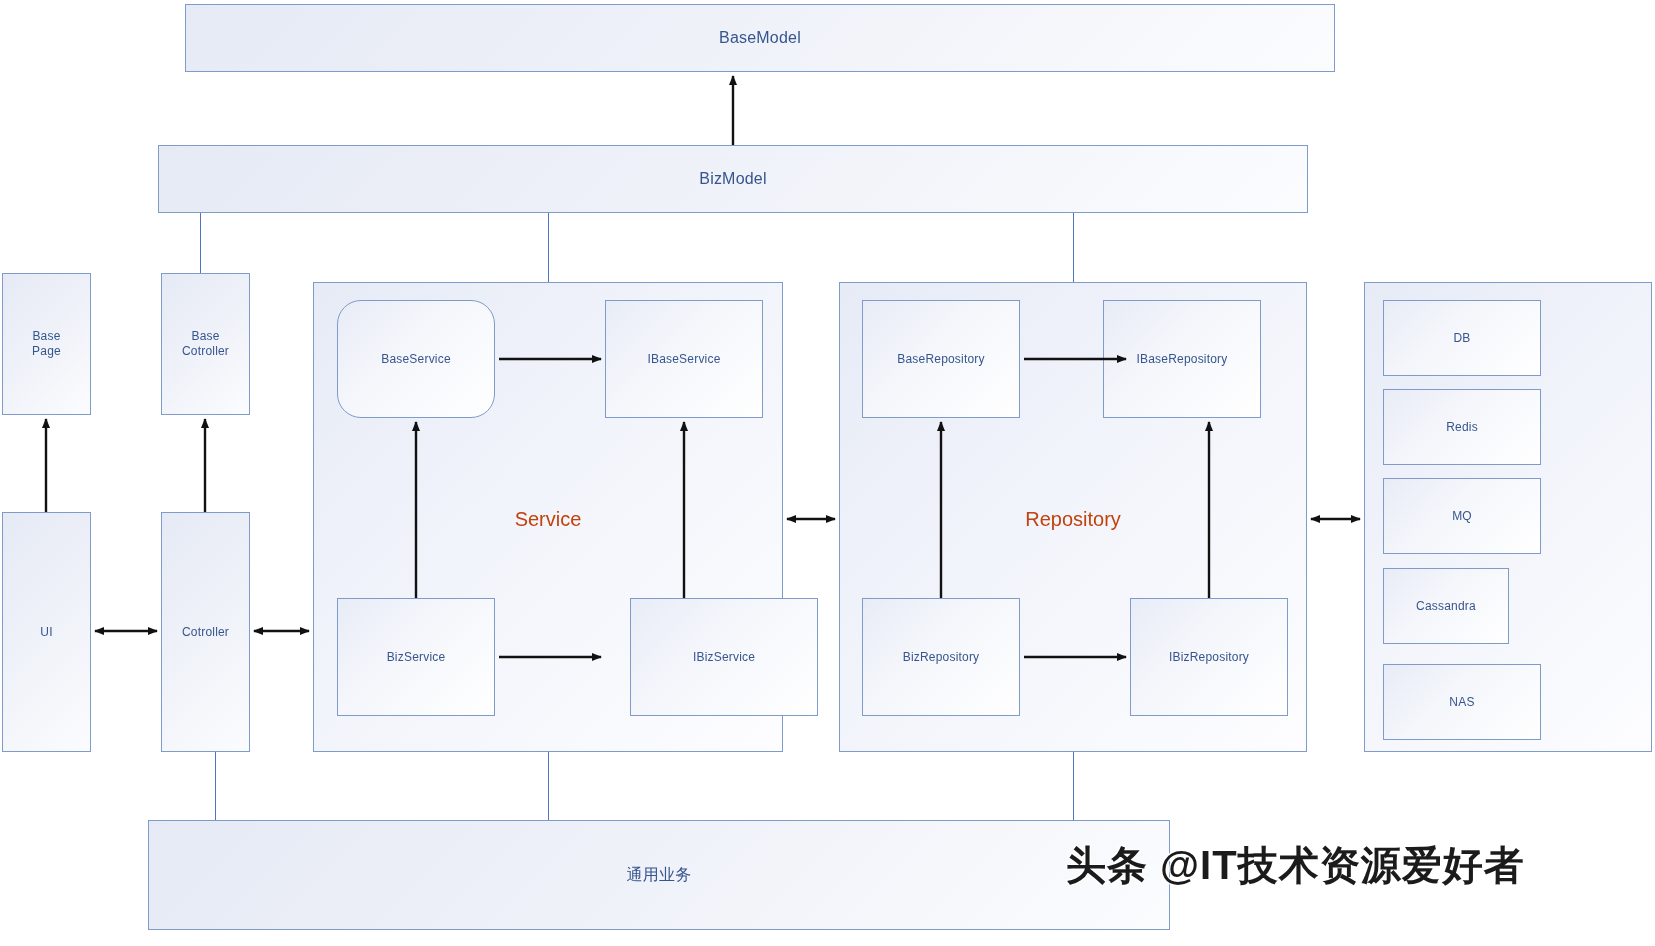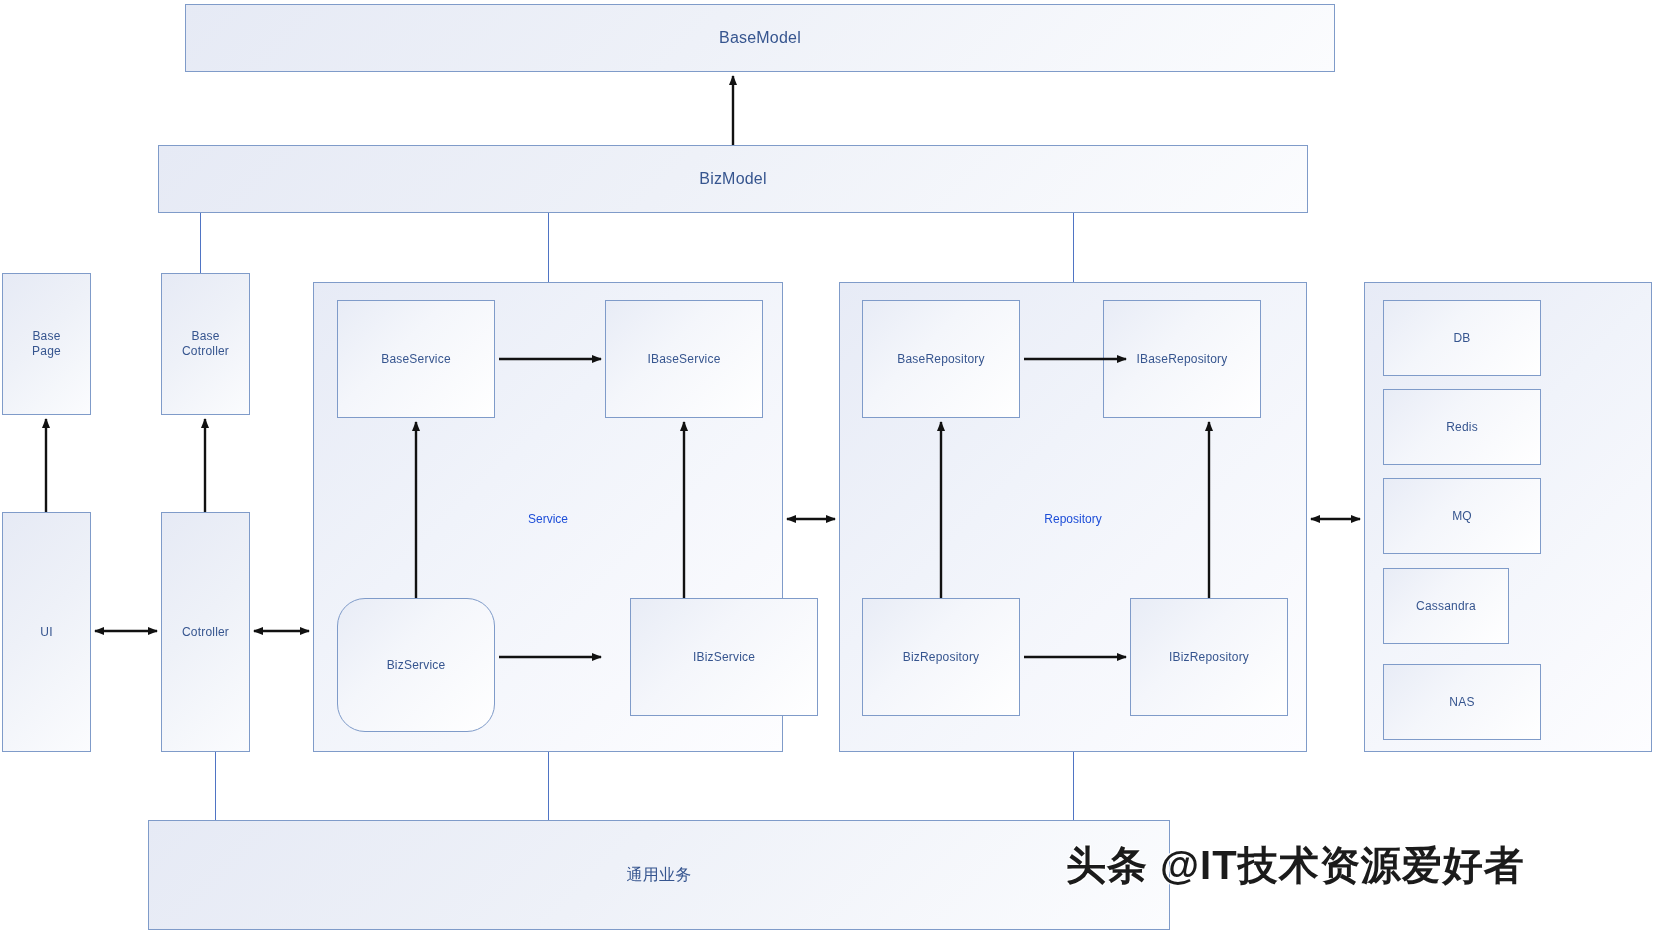--- a/index.html
+++ b/index.html
@@ -35,22 +35,22 @@
 
   
   .group{
     position:absolute;
     box-sizing:border-box;
     border:1px solid #7f9bc9;
     background:linear-gradient(135deg,#e7ebf6 0%,#f0f3fa 40%,#fdfdff 100%);
   }
   .group-label{
     position:absolute;
-    color:#1d4ed8;
-    font-size:12px;
+    color:#c2410c;
+    font-size:20px;
     transform:translate(-50%,-50%);
     white-space:nowrap;
   }
 
   
   .node.inner{
     background:linear-gradient(135deg,#e8ecf6 0%,#f4f6fb 40%,#ffffff 100%);
   }
 
   
@@ -124,27 +124,27 @@
   </div>
 
   <div class="node" style="left:161px; top:512px; width:89px; height:240px;">
     <span>Cotroller</span>
   </div>
 
   <div class="group" style="left:313px; top:282px; width:470px; height:470px;">
   </div>
   <div class="group-label" style="left:548px; top:519px;">Service</div>
 
-  <div class="node inner" style="left:337px; top:300px; width:158px; height:118px;">
+  <div class="node inner" style="left:337px; top:300px; width:158px; height:118px;border-radius:24px;">
     <span>BaseService</span>
   </div>
   <div class="node inner" style="left:605px; top:300px; width:158px; height:118px;">
     <span>IBaseService</span>
   </div>
-  <div class="node inner" style="left:337px; top:598px; width:158px; height:134px;border-radius:28px;">
+  <div class="node inner" style="left:337px; top:598px; width:158px; height:118px;">
     <span>BizService</span>
   </div>
   <div class="node inner" style="left:630px; top:598px; width:188px; height:118px;">
     <span>IBizService</span>
   </div>
 
   <div class="group" style="left:839px; top:282px; width:468px; height:470px;">
   </div>
   <div class="group-label" style="left:1073px; top:519px;">Repository</div>
 

